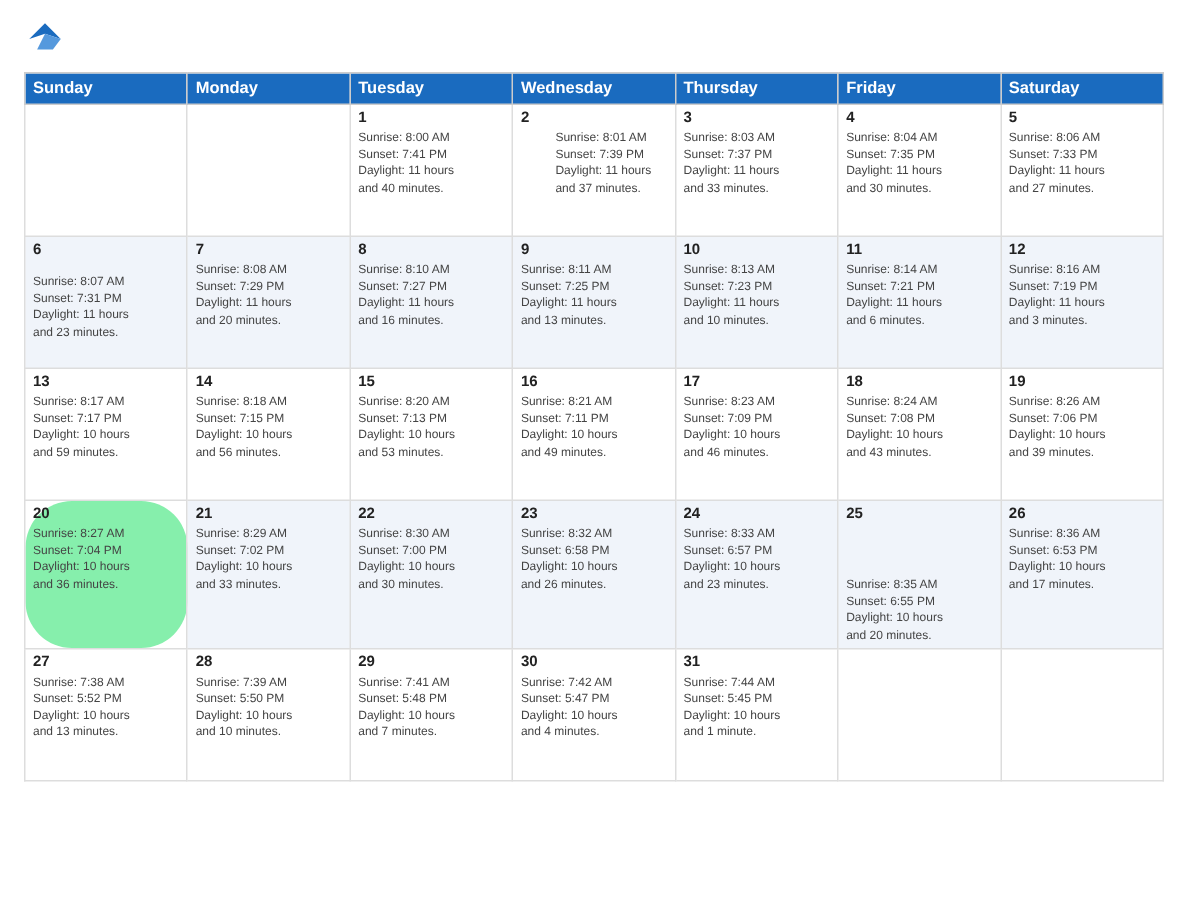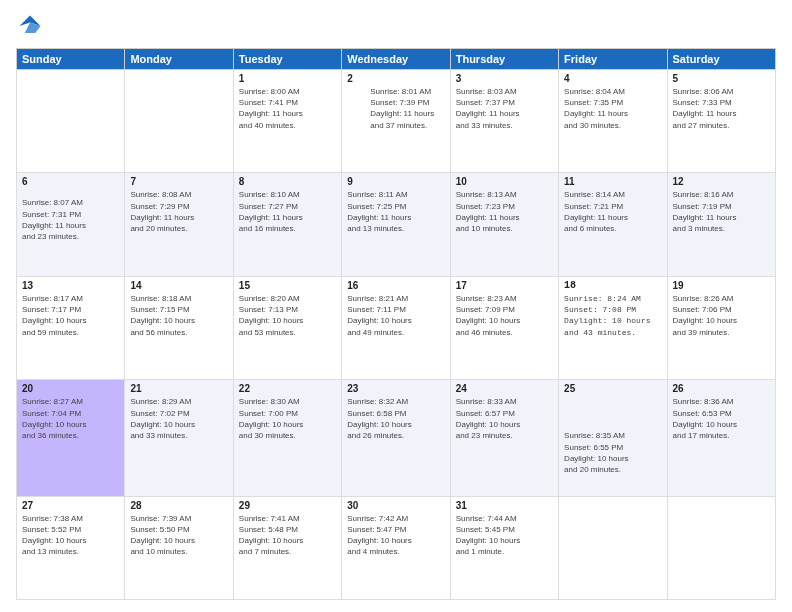--- a/index.html
+++ b/index.html
@@ -5,21 +5,21 @@
     * { margin: 0; padding: 0; box-sizing: border-box; }
     body {
       font-family: Arial, sans-serif;
       background: #fff;
       width: 792px;
       height: 612px;
       overflow: hidden;
     }
     .page {
       width: 792px;
-      height: 612px;
+      height: 432px;
       padding: 12px 16px;
       display: flex;
       flex-direction: column;
     }
     .header {
       display: flex;
       justify-content: space-between;
       align-items: flex-start;
       margin-bottom: 8px;
     }
@@ -259,37 +259,37 @@
 Daylight: 10 hours
 and 49 minutes.</div>
           </td>
           <td style="background: rgb(255, 255, 255);">
             <span class="day-number">17</span>
             <div class="day-info" style="white-space: pre-line;">Sunrise: 8:23 AM
 Sunset: 7:09 PM
 Daylight: 10 hours
 and 46 minutes.</div>
           </td>
-          <td style="background: rgb(255, 255, 255); font-family: Liberation Mono, monospace;">
+          <td style="background: rgb(255, 255, 255);">
             <span class="day-number">18</span>
             <div class="day-info" style="white-space: pre-line;">Sunrise: 8:24 AM
 Sunset: 7:08 PM
 Daylight: 10 hours
 and 43 minutes.</div>
           </td>
           <td style="background: rgb(255, 255, 255);">
             <span class="day-number">19</span>
             <div class="day-info" style="white-space: pre-line;">Sunrise: 8:26 AM
 Sunset: 7:06 PM
 Daylight: 10 hours
 and 39 minutes.</div>
           </td>
         </tr>
         <tr>
-          <td style="background: #c4b5fd;">
+          <td style="background: #86efac; border-radius: 31px;">
             <span class="day-number">20</span>
             <div class="day-info" style="white-space: pre-line;">Sunrise: 8:27 AM
 Sunset: 7:04 PM
 Daylight: 10 hours
 and 36 minutes.</div>
           </td>
           <td style="background: rgb(240, 244, 250);">
             <span class="day-number">21</span>
             <div class="day-info" style="white-space: pre-line;">Sunrise: 8:29 AM
 Sunset: 7:02 PM

